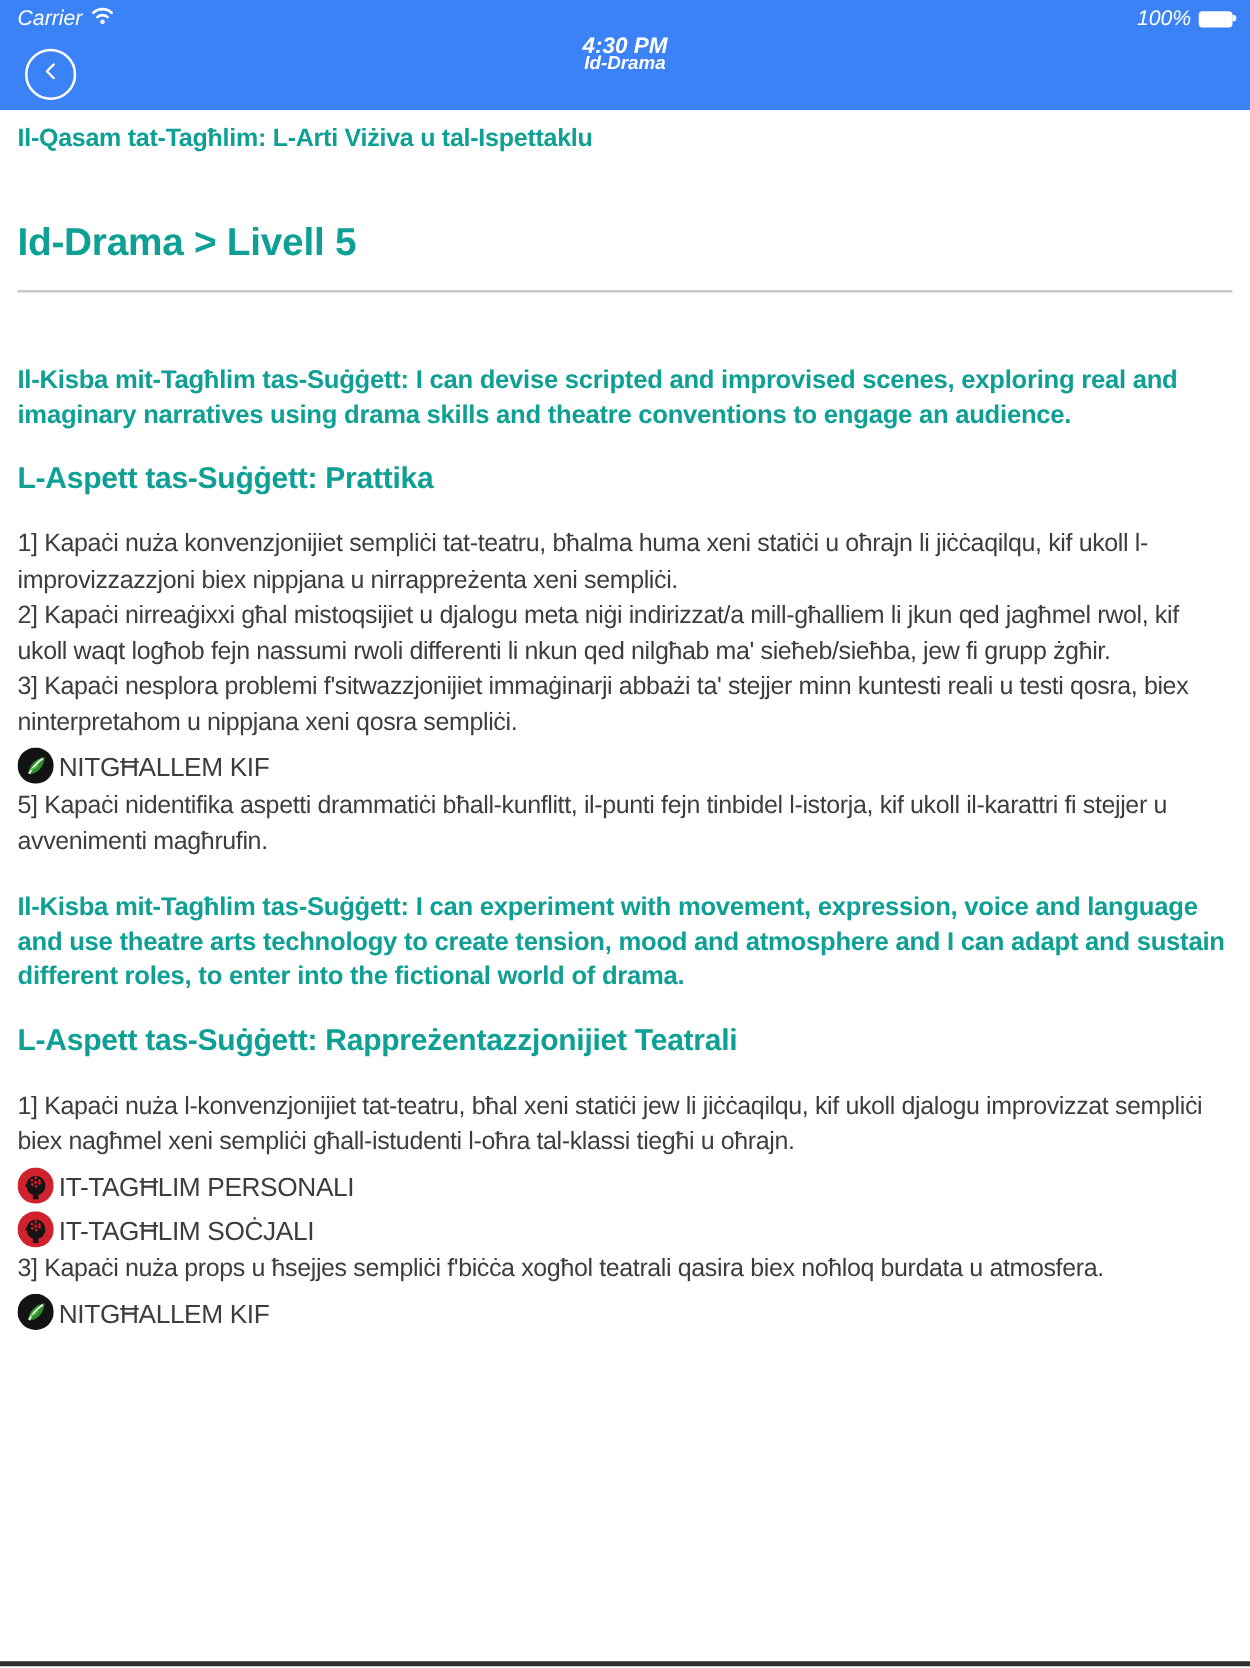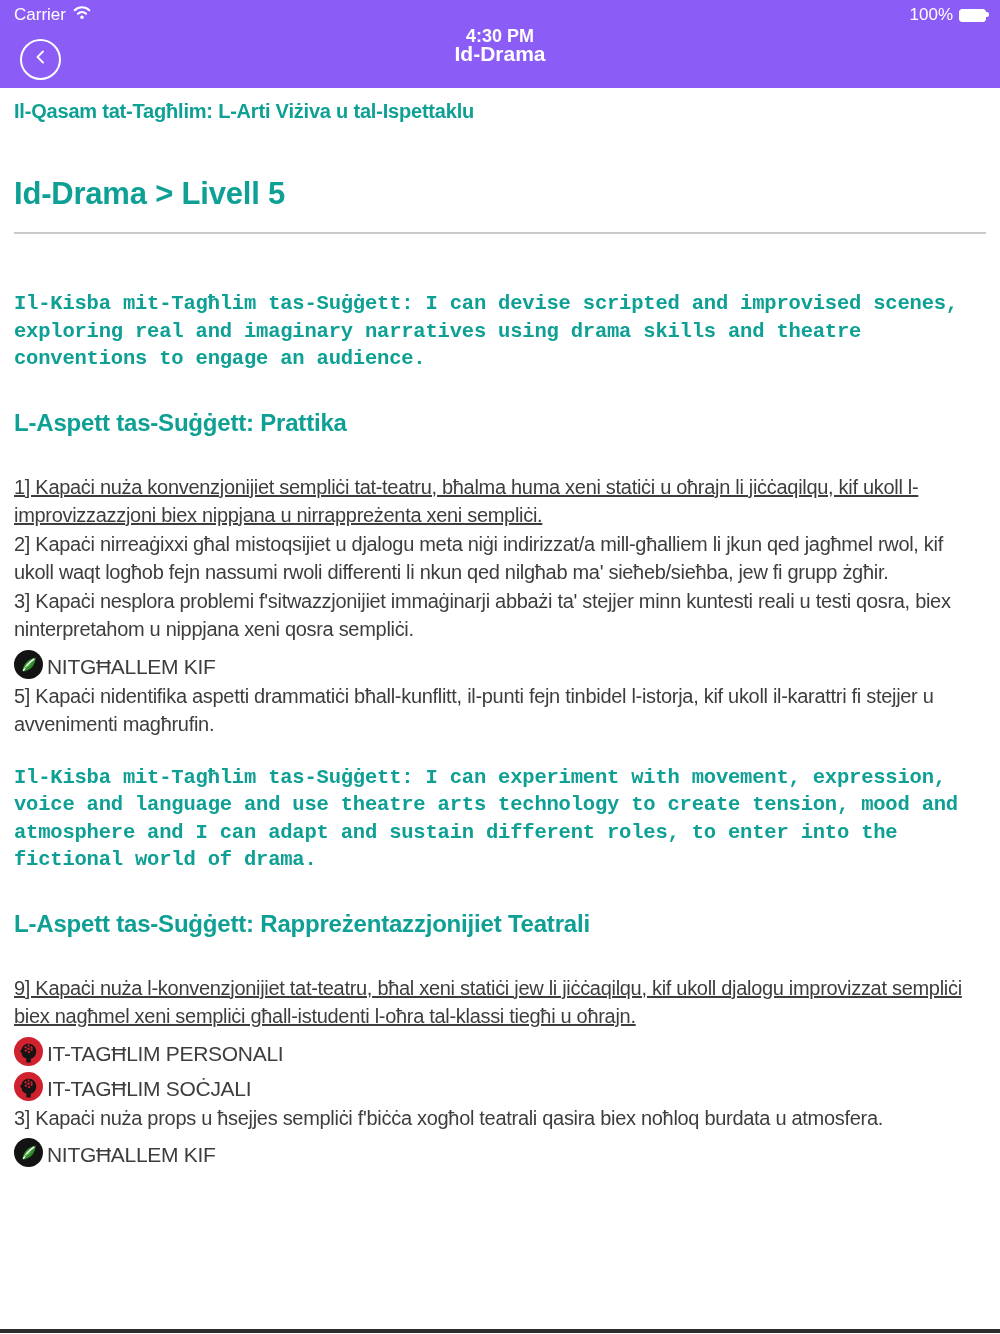--- a/index.html
+++ b/index.html
@@ -1,40 +1,40 @@
 <!DOCTYPE html>
 <html><head>
 <meta charset="utf-8">
 <style>
   html,body{margin:0;padding:0;}
   body{
     width:1000px;height:1334px;overflow:hidden;background:#ffffff;
     font-family:"Liberation Sans", sans-serif;position:relative;
   }
   
-  .app-header{background:#8b5cf6;color:#fff;}
+  .app-header{background:#3b82f6;color:#fff;font-style:italic;}
   .status-bar{height:30px;position:relative;display:flex;align-items:center;padding:0 14px;font-size:17px;}
   .sb-left{display:flex;align-items:center;gap:6px;}
   .sb-time{position:absolute;left:0;right:0;text-align:center;font-weight:bold;font-size:18px;margin-top:42px;}
   .sb-right{margin-left:auto;display:flex;align-items:center;gap:6px;z-index:1;}
   .battery{width:25px;height:11px;border:1px solid #fff;border-radius:3px;background:#fff;position:relative;}
   .battery:after{content:"";position:absolute;right:-4px;top:2.5px;width:3px;height:5px;background:#fff;border-radius:0 2px 2px 0;}
   .nav-bar{height:58px;position:relative;display:flex;align-items:center;}
   .back-btn{width:41px;height:41px;border:2px solid #fff;border-radius:50%;margin-left:20px;
     display:flex;align-items:center;justify-content:center;cursor:pointer;background:transparent;box-sizing:border-box;}
-  .nav-title{position:absolute;left:0;right:0;top:12px;text-align:center;color:#fff;font-size:21px;font-weight:bold;}
+  .nav-title{position:absolute;left:0;right:0;top:12px;text-align:center;color:#fff;font-size:15px;font-weight:bold;}
   
   .content{padding:0 14px;color:#3D3D3D;}
   .area-heading{color:#0EA094;font-size:20px;font-weight:bold;margin:12px 0 0;letter-spacing:-0.2px;}
   .page-title{color:#0EA094;font-size:31px;font-weight:bold;margin:53px 0 4px;letter-spacing:-0.2px;}
   .rule{border:none;border-top:2px solid #C9C9C9;margin:20px 0 0;}
-  .outcome{color:#0EA094;font-size:20.5px;font-weight:bold;line-height:27.5px;margin:56px 0 0;letter-spacing:-0.2px;font-family:Liberation Mono, monospace;}
-  .aspect{color:#0EA094;font-size:24px;font-weight:bold;margin:36px 0 0;letter-spacing:-0.2px;}
+  .outcome{color:#0EA094;font-size:20.5px;font-weight:bold;line-height:27.5px;margin:56px 0 0;letter-spacing:-0.2px;}
+  .aspect{color:#0EA094;font-size:24px;font-weight:bold;margin:24px 0 0;letter-spacing:-0.2px;}
   .body-text{font-size:20px;line-height:28.5px;margin:0;letter-spacing:-0.3px;}
-  .first-body{margin-top:36px;text-decoration:underline;}
+  .first-body{margin-top:24px;}
   .badge-row{display:flex;align-items:flex-end;gap:4px;margin:3px 0 3px;height:32px;}
   .badge-row .label{font-size:21px;color:#3D3D3D;letter-spacing:-0.3px;}
   .badge-icon{width:29px;height:29px;flex:0 0 29px;}
   .outcome-2{margin-top:25px;}
   .outcome-3{margin-top:60px;}
   .bottom-strip{position:absolute;left:0;top:1329px;width:1000px;height:4px;background:#2D2D2D;}
 </style>
 </head>
 <body>
 
@@ -93,21 +93,21 @@
       </svg>
     </span>
     <span class="label">NITGĦALLEM KIF</span>
   </div>
 
   <p class="body-text">5] Kapaċi nidentifika aspetti drammatiċi bħall-kunflitt, il-punti fejn tinbidel l-istorja, kif ukoll il-karattri fi stejjer u avvenimenti magħrufin.</p>
 
   <p class="outcome outcome-2">Il-Kisba mit-Tagħlim tas-Suġġett: I can experiment with movement, expression, voice and language and use theatre arts technology to create tension, mood and atmosphere and I can adapt and sustain different roles, to enter into the fictional world of drama.</p>
   <h2 class="aspect">L-Aspett tas-Suġġett: Rappreżentazzjonijiet Teatrali</h2>
 
-  <p class="body-text first-body">9] Kapaċi nuża l-konvenzjonijiet tat-teatru, bħal xeni statiċi jew li jiċċaqilqu, kif ukoll djalogu improvizzat sempliċi biex nagħmel xeni sempliċi għall-istudenti l-oħra tal-klassi tiegħi u oħrajn.</p>
+  <p class="body-text first-body">1] Kapaċi nuża l-konvenzjonijiet tat-teatru, bħal xeni statiċi jew li jiċċaqilqu, kif ukoll djalogu improvizzat sempliċi biex nagħmel xeni sempliċi għall-istudenti l-oħra tal-klassi tiegħi u oħrajn.</p>
 
   <div class="badge-row">
     <span class="badge-icon">
       <svg width="29" height="29" viewBox="0 0 32 32">
         <circle cx="16" cy="16" r="16" fill="#D0212E"></circle>
         <path d="M18.5 28 L18.5 24 C22 23.2 24.5 20 24.5 16 C24.5 11 20.8 7.5 16.2 7.5 C11.8 7.5 9 10.5 8.4 13.6 L6.6 16.4 L8.4 17.4 C8.5 21 10.6 23.2 13.6 23.8 L13.6 28 Z" fill="#141414"></path>
         <circle cx="16" cy="13" r="3.6" fill="none" stroke="#D0212E" stroke-width="2.3" stroke-dasharray="2.1 1.8"></circle>
         <circle cx="16" cy="13" r="1.4" fill="#D0212E"></circle>
       </svg>
     </span>

